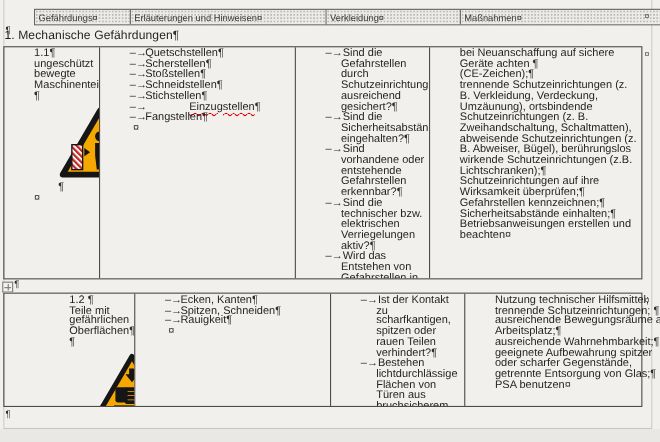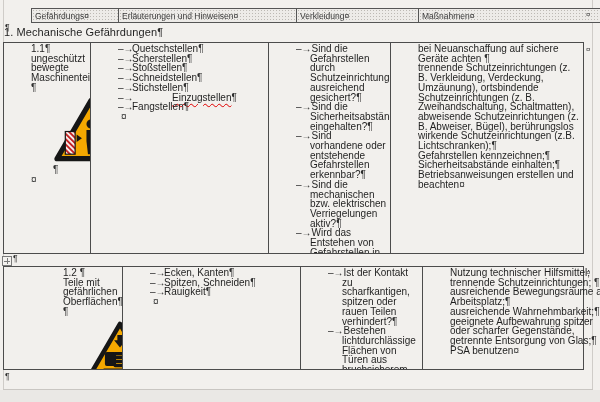--- a/index.html
+++ b/index.html
@@ -149,28 +149,30 @@
           <span>Fangstellen</span>
           <span class="mk">¶</span>
         </div>
       <div style="padding-left:3px"><span class="mk">¤</span></div>
     </div>
 
     <div class="cell">
       <p class="para"><span class="mk">–</span><span class="mk">→</span><span>Sind die Gefahrstellen durch Schutzeinrichtungen ausreichend gesichert?</span><span class="mk">¶</span></p>
       <p class="para"><span class="mk">–</span><span class="mk">→</span><span>Sind die Sicherheitsabstände eingehalten?</span><span class="mk">¶</span></p>
       <p class="para"><span class="mk">–</span><span class="mk">→</span><span>Sind vorhandene oder entstehende Gefahrstellen erkennbar?</span><span class="mk">¶</span></p>
-      <p class="para"><span class="mk">–</span><span class="mk">→</span><span>Sind die mechanischen bzw. elektrischen Verriegelungen aktiv?</span><span class="mk">¶</span></p>
+      <p class="para"><span class="mk">–</span><span class="mk">→</span><span>Sind die technischer bzw. elektrischen Verriegelungen aktiv?</span><span class="mk">¶</span></p>
       <p class="para"><span class="mk">–</span><span class="mk">→</span><span>Wird das Entstehen von Gefahrstellen in besonderen Situationen oder Betriebszuständen (z. B. bei Reinigung, Störungsbeseitigung, Werkzeugwechsel) verhindert?</span></p>
 
     </div>
 
     <div class="cell">
       <p class="mea"><span>bei Neuanschaffung auf sichere Geräte achten</span> <span class="mk">¶</span></p>
+      <p class="mea"><span>(CE-Zeichen);</span><span class="mk">¶</span></p>
       <p class="mea"><span>trennende Schutzeinrichtungen (z. B. Verkleidung, Verdeckung, Umzäunung), ortsbindende Schutzeinrichtungen (z. B. Zweihandschaltung, Schaltmatten), abweisende Schutzeinrichtungen (z. B. Abweiser, Bügel), berührungslos wirkende Schutzeinrichtungen (z.B. Lichtschranken);</span><span class="mk">¶</span></p>
+      <p class="mea"><span>Schutzeinrichtungen auf ihre Wirksamkeit überprüfen;</span><span class="mk">¶</span></p>
       <p class="mea"><span>Gefahrstellen kennzeichnen;</span><span class="mk">¶</span></p>
       <p class="mea"><span>Sicherheitsabstände einhalten;</span><span class="mk">¶</span></p>
       <p class="mea"><span>Betriebsanweisungen erstellen und beachten</span><span class="mk">¤</span></p>
     </div>
   </div>
   <span class="rowend" style="top:45px">¤</span>
 
   <div class="handle"></div>
   <span class="floating-mk" style="left:13px;top:253px">¶</span>
 

